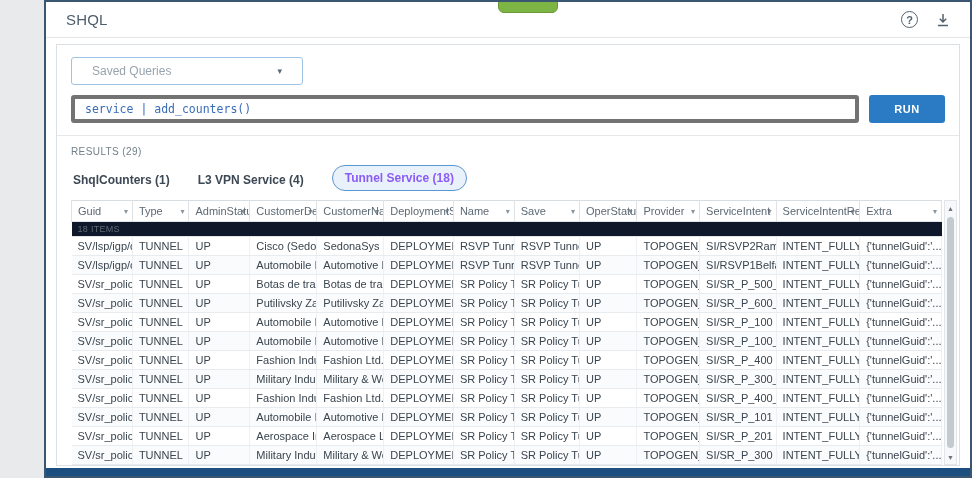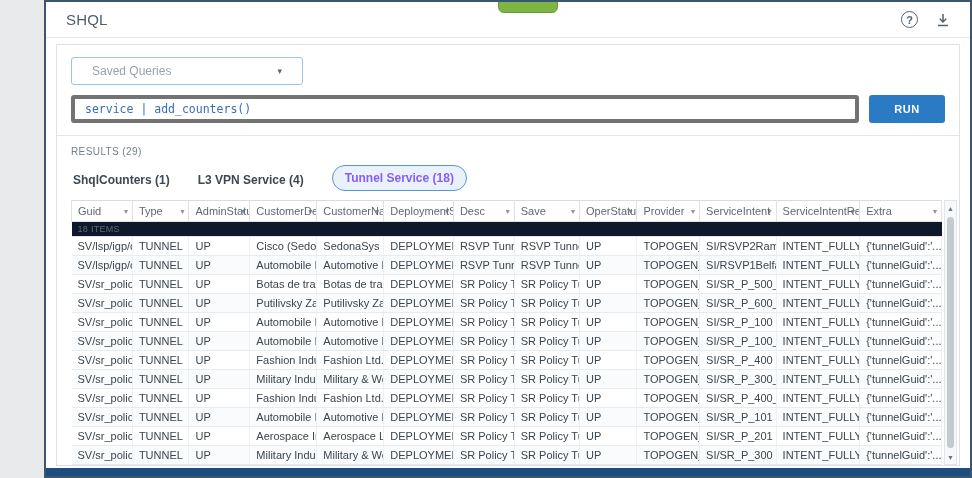--- a/index.html
+++ b/index.html
@@ -196,21 +196,21 @@
                 <col>
               </colgroup>
             <thead>
                 <tr id="hrow">
                   <th><span class="th-caret">▾</span><span class="th-label">Guid</span></th>
                   <th><span class="th-caret">▾</span><span class="th-label">Type</span></th>
                   <th><span class="th-caret">▾</span><span class="th-label">AdminStatus</span></th>
                   <th><span class="th-caret">▾</span><span class="th-label">CustomerDetails</span></th>
                   <th><span class="th-caret">▾</span><span class="th-label">CustomerName</span></th>
                   <th><span class="th-caret">▾</span><span class="th-label">DeploymentStat</span></th>
-                  <th><span class="th-caret">▾</span><span class="th-label">Desc</span></th>
+                  <th><span class="th-caret">▾</span><span class="th-label">Name</span></th>
                   <th><span class="th-caret">▾</span><span class="th-label">Save</span></th>
                   <th><span class="th-caret">▾</span><span class="th-label">OperStatus</span></th>
                   <th><span class="th-caret">▾</span><span class="th-label">Provider</span></th>
                   <th><span class="th-caret">▾</span><span class="th-label">ServiceIntent</span></th>
                   <th><span class="th-caret">▾</span><span class="th-label">ServiceIntentRel</span></th>
                   <th><span class="th-caret">▾</span><span class="th-label">Extra</span></th>
                 </tr>
               </thead>
             <tbody id="tbody">
                 <tr class="items-row">

